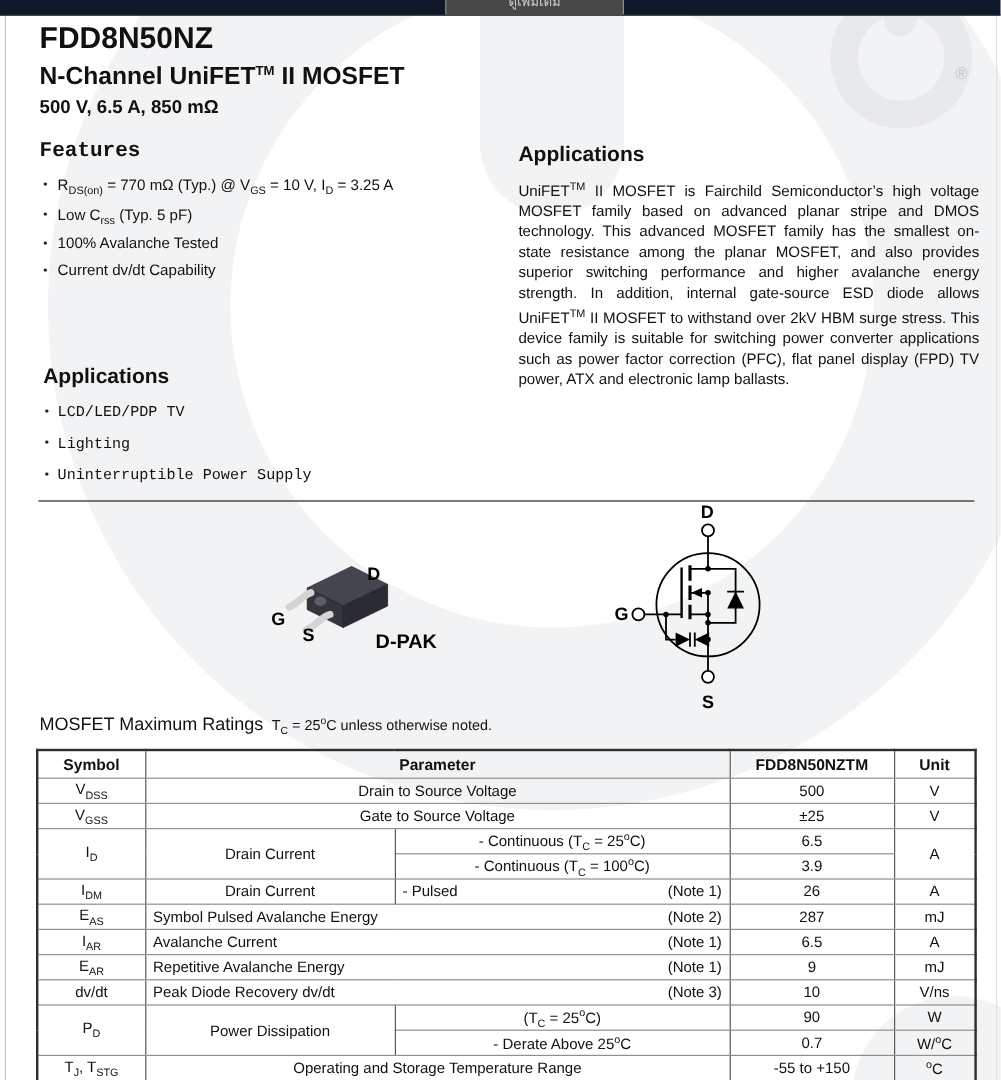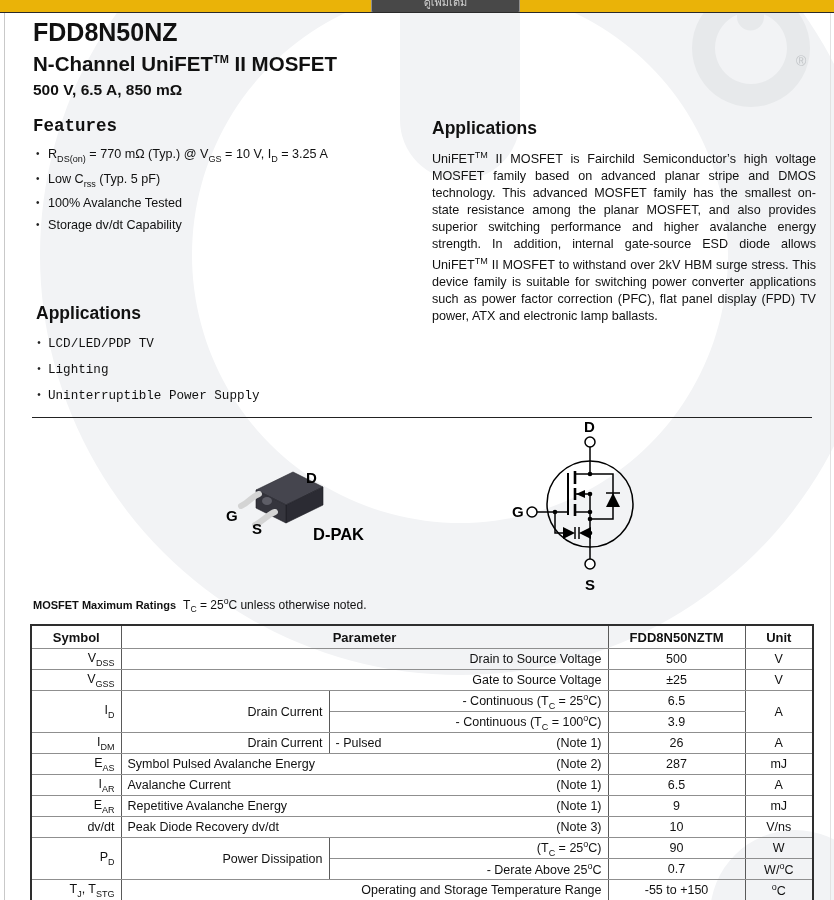--- a/index.html
+++ b/index.html
@@ -1,19 +1,19 @@
 <!DOCTYPE html>
 <html><head>
 <meta charset="utf-8">
 <style>
   html,body{margin:0;padding:0;background:#ffffff;}
   .page{position:relative;width:834px;height:900px;overflow:hidden;background:#ffffff;
         font-family:"Liberation Sans","DejaVu Sans",sans-serif;color:#111;}
   
-  .topbar{position:absolute;top:0;left:0;width:834px;height:12px;background:#eab308;
+  .topbar{position:absolute;top:0;left:0;width:834px;height:12px;background:#0f172a;
           border-bottom:1px solid #2a2a2a;overflow:hidden;z-index:6;}
   .toolbar-btn{position:absolute;left:371px;top:-11px;width:147px;height:22px;line-height:24px;
           background:#484848;border:1px solid #8f8f8f;border-radius:2px;color:#cfcfcf;
           font-size:11px;text-align:center;overflow:hidden;white-space:nowrap;}
   
   .edge-l{position:absolute;left:4px;top:12px;bottom:0;width:1px;background:#c9c9c9;z-index:4;}
   .edge-r{position:absolute;left:830px;top:12px;bottom:0;width:1px;background:#e2e2e2;z-index:4;}
   
   .wm{position:absolute;left:0;top:0;width:834px;height:900px;z-index:0;pointer-events:none;}
   .reg-mark{position:absolute;left:796px;top:53px;font-size:14px;color:#c2c5c8;z-index:1;}
@@ -36,30 +36,30 @@
   sub{font-size:72%;}
   sup{font-size:72%;}
   .desc-body{position:absolute;left:432px;top:147px;width:384px;font-size:12.6px;line-height:17px;
              text-align:justify;}
   .divider{position:absolute;left:32px;top:417px;width:780px;height:1px;background:#222;}
   .pkg-svg{position:absolute;left:180px;top:450px;}
   .sym-svg{position:absolute;left:505px;top:416px;}
   svg text{font-family:"Liberation Sans","DejaVu Sans",sans-serif;}
   
   .rt-head{position:absolute;left:33px;top:595px;white-space:nowrap;}
-  .rt-title{font-size:11px;font-weight:bold;}
+  .rt-title{font-size:15px;font-weight:normal;}
   .rt-note{font-size:12px;margin-left:7px;margin-top:45px;}
   table.ratings{position:absolute;left:30px;top:624px;width:782px;border-collapse:collapse;
                 table-layout:fixed;font-size:12.5px;background:transparent;}
   table.ratings th,table.ratings td{border:1px solid #5a5a5a;border-top-color:#8f8f8f;
                 border-bottom-color:#8f8f8f;padding:0 6px;height:20px;overflow:hidden;
                 white-space:nowrap;}
   table.ratings{border:2px solid #2e2e2e;}
   table.ratings th{font-size:13px;font-weight:bold;text-align:center;height:22px;padding:0 2px;}
-  td.sym,td.param,td.cond{text-align:right;}
+  td.sym,td.param,td.cond{text-align:center;}
   td.val,td.unit{text-align:center;padding:0 2px;}
   .cw{display:flex;justify-content:space-between;align-items:center;gap:40px;}
   .cw .note{padding-left:4px;}
 </style>
 </head>
 <body>
 
 <div class="page">
 
   <svg class="wm" width="834" height="900" viewBox="0 0 834 900">
@@ -81,21 +81,21 @@
 
     <div class="h1">FDD8N50NZ</div>
     <div class="h2">N-Channel UniFET<sup>TM</sup> II MOSFET</div>
     <div class="h3">500 V, 6.5 A, 850 mΩ</div>
 
     <div class="sec-title features-title">Features</div>
     <ul class="blist features-list">
         <li><span class="bullet">•</span><span>R<sub>DS(on)</sub> = 770 mΩ (Typ.) @ V<sub>GS</sub> = 10 V, I<sub>D</sub> = 3.25 A</span></li>
         <li><span class="bullet">•</span><span>Low C<sub>rss</sub> (Typ. 5 pF)</span></li>
         <li><span class="bullet">•</span><span>100% Avalanche Tested</span></li>
-        <li><span class="bullet">•</span><span>Storage dv/dt Capability</span></li>
+        <li><span class="bullet">•</span><span>Current dv/dt Capability</span></li>
       </ul>
 
     <div class="sec-title apps-title">Applications</div>
     <ul class="blist apps-list">
         <li><span class="bullet">•</span><span>LCD/LED/PDP TV</span></li>
         <li><span class="bullet">•</span><span>Lighting</span></li>
         <li><span class="bullet">•</span><span>Uninterruptible Power Supply</span></li>
       </ul>
 
     <div class="sec-title desc-title">Applications</div>

